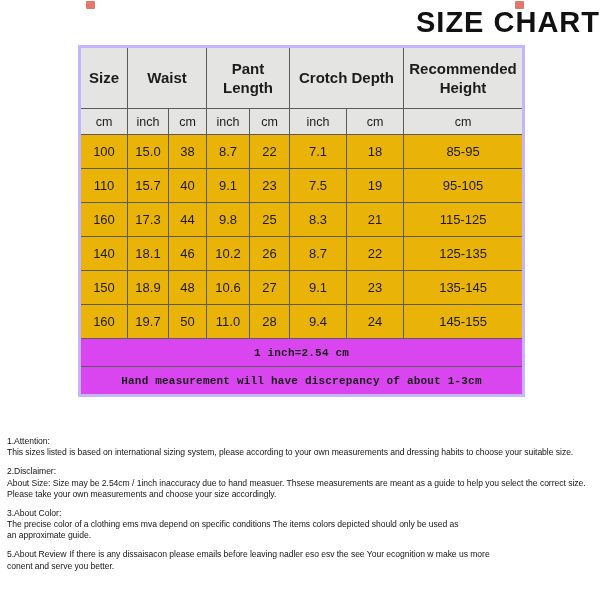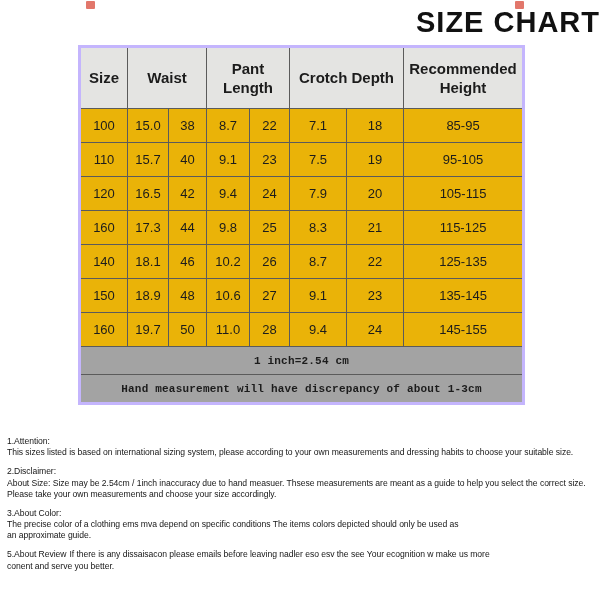--- a/index.html
+++ b/index.html
@@ -36,21 +36,21 @@
   .group-row th{
     background:#e4e4e2;font-size:15px;font-weight:bold;
     height:60px;white-space:pre-line;line-height:1.3;
   }
   .unit-row th{
     background:#e4e4e2;font-size:12.5px;font-weight:normal;height:25px;
   }
   .size-chart tbody td{font-size:13px;height:33px;background:#eab308;}
   .size-chart tfoot td{
     font-family:"Liberation Mono","DejaVu Sans Mono",monospace;
-    font-weight:bold;font-size:11px;height:27px;background:#a3a3a3;
+    font-weight:bold;font-size:11px;height:27px;background:#d946ef;
     letter-spacing:0.2px;
   }
 
   .notes{
     position:absolute;left:7px;top:436px;width:589px;
     font-size:8.6px;line-height:1.32;color:#161616;
     letter-spacing:-0.05px;
   }
   .note{margin-bottom:7.5px;}
   .note-heading{display:block;}
@@ -81,20 +81,30 @@
     <thead>
       <tr class="group-row">
         <th colspan="1">Size</th>
         <th colspan="2">Waist</th>
         <th colspan="2">Pant
 Length</th>
         <th colspan="2">Crotch Depth</th>
         <th colspan="1">Recommended
 Height</th>
       </tr>
+      <tr class="unit-row">
+        <th>cm</th>
+        <th>inch</th>
+        <th>cm</th>
+        <th>inch</th>
+        <th>cm</th>
+        <th>inch</th>
+        <th>cm</th>
+        <th>cm</th>
+      </tr>
     </thead>
     <tbody>
         <tr>
           <td>100</td>
           <td>15.0</td>
           <td>38</td>
           <td>8.7</td>
           <td>22</td>
           <td>7.1</td>
           <td>18</td>
@@ -102,30 +112,20 @@
         </tr>
         <tr>
           <td>110</td>
           <td>15.7</td>
           <td>40</td>
           <td>9.1</td>
           <td>23</td>
           <td>7.5</td>
           <td>19</td>
           <td>95-105</td>
-        </tr>
-        <tr>
-          <td>120</td>
-          <td>16.5</td>
-          <td>42</td>
-          <td>9.4</td>
-          <td>24</td>
-          <td>7.9</td>
-          <td>20</td>
-          <td>105-115</td>
         </tr>
         <tr>
           <td>160</td>
           <td>17.3</td>
           <td>44</td>
           <td>9.8</td>
           <td>25</td>
           <td>8.3</td>
           <td>21</td>
           <td>115-125</td>

